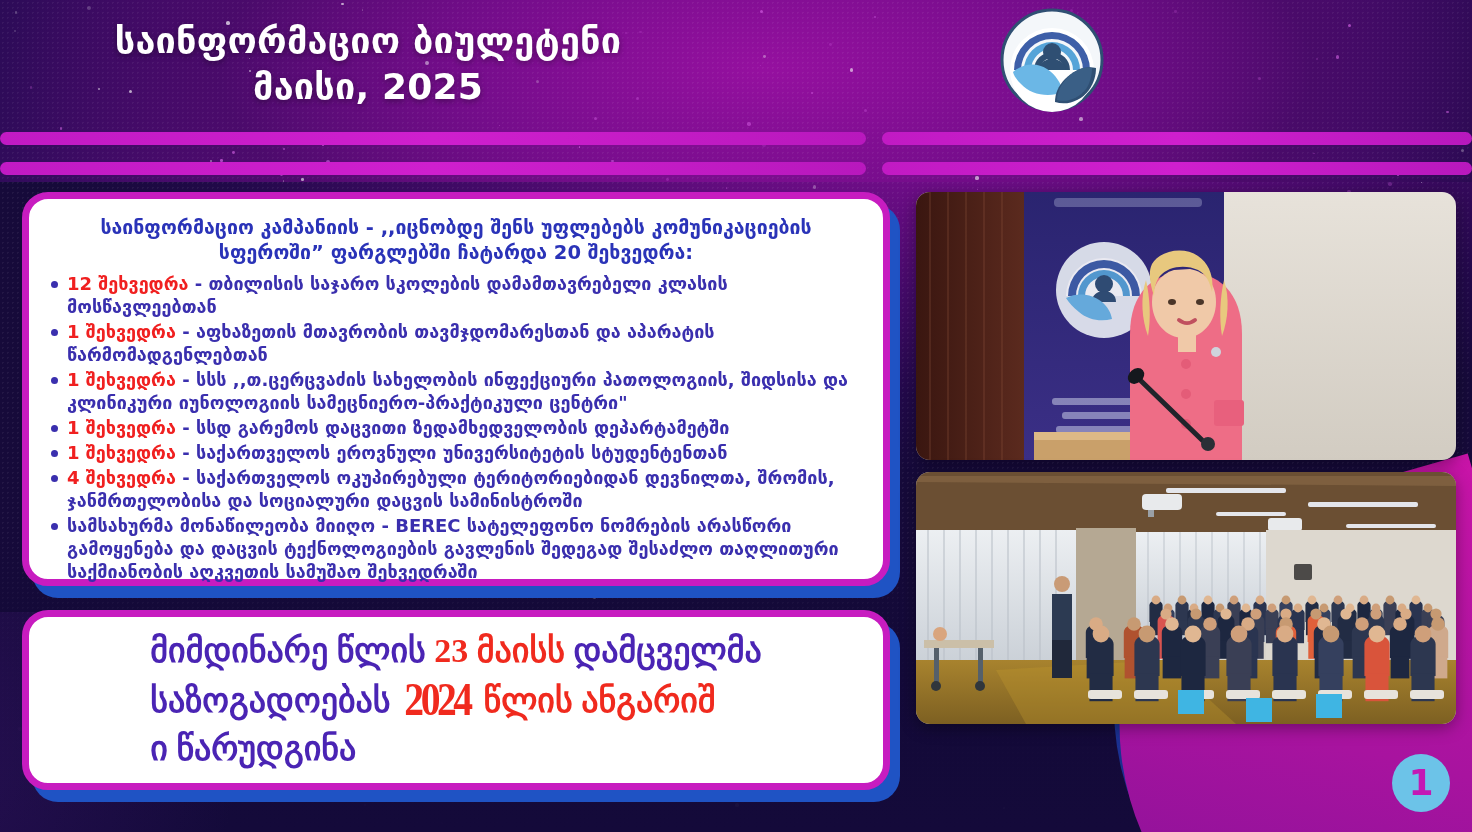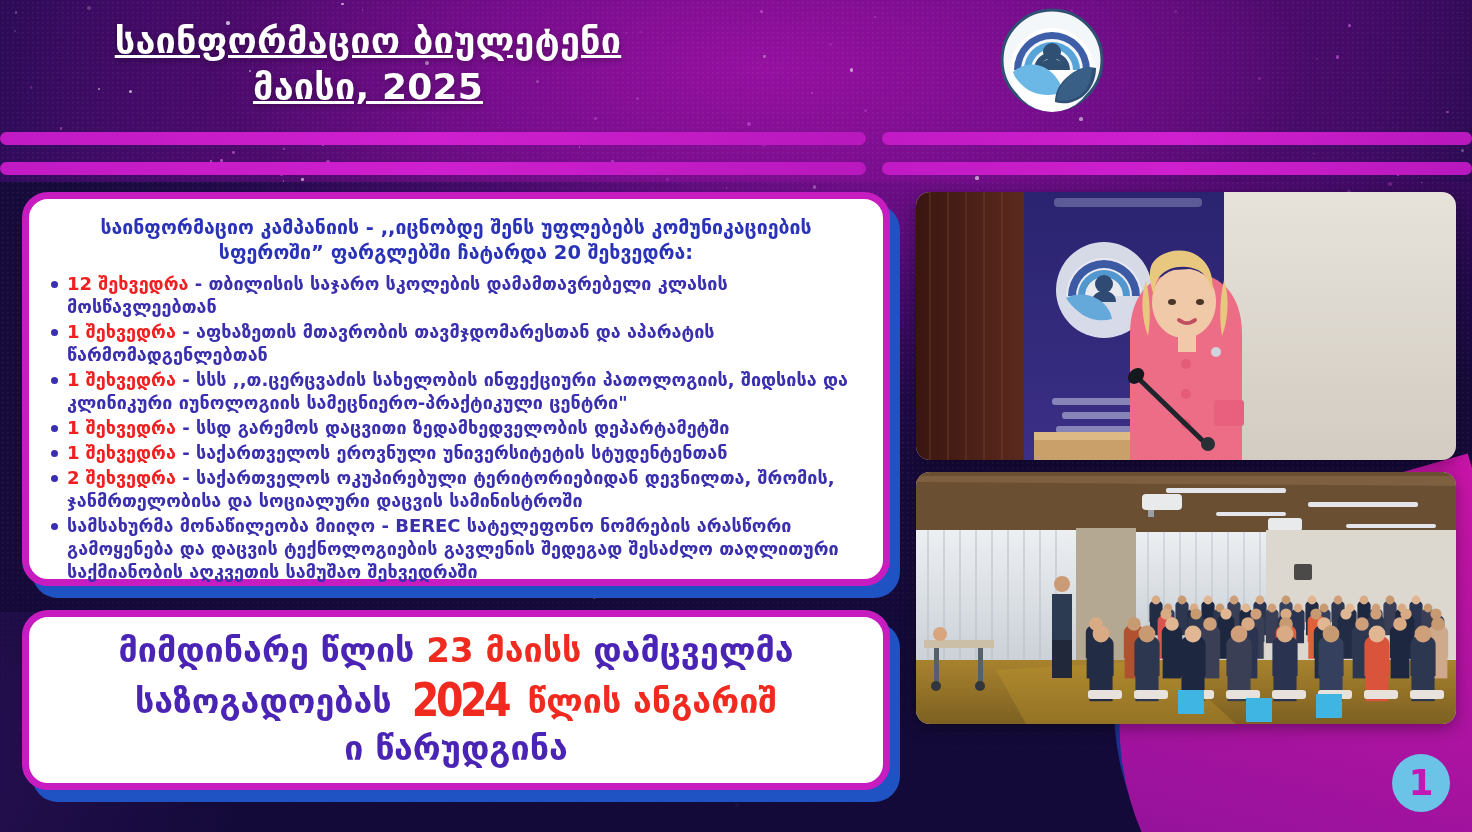--- a/index.html
+++ b/index.html
@@ -92,21 +92,20 @@
     position: absolute;
     left: 0; top: 18px;
     width: 736px;
     text-align: center;
     color: #ffffff;
     font-size: 36px;
     font-weight: 700;
     line-height: 1.28;
     text-shadow: 0 2px 6px rgba(0,0,0,.35);
     letter-spacing: .2px;
-    text-decoration: underline;
   }
 
   .brand {
     position: absolute;
     left: 1000px; top: 8px;
     display: flex;
     align-items: center;
     gap: 16px;
   }
   .brand-logo { width: 104px; height: 104px; flex: 0 0 auto; }
@@ -167,25 +166,25 @@
     content: "";
     position: absolute;
     left: 6px; top: 9px;
     width: 7px; height: 7px;
     border-radius: 50%;
     background: #3a2fae;
   }
   .hl { color: #f02020; font-weight: 700; }
 
   .note-text {
-    text-align: center;
     color: #4a24b4;
     font-size: 34px;
     font-weight: 700;
     line-height: 1.22;
+    font-family: Liberation Serif, serif;
   }
   .note-red { color: #f02a1e; }
   .note-year {
     color: #f02a1e;
     font-weight: 700;
     font-size: 46px;
     letter-spacing: -4px;
     transform: scaleX(.86);
     display: inline-block;
     vertical-align: -3px;
@@ -415,21 +414,21 @@
   <div class="rule rule-r2"></div>
 
   <div class="card card-list">
     <div class="list-title">საინფორმაციო კამპანიის - ,,იცნობდე შენს უფლებებს კომუნიკაციების სფეროში” ფარგლებში ჩატარდა 20 შეხვედრა:</div>
     <ul class="bullets" id="bullet-list">
         <li><span class="hl">12 შეხვედრა</span><span> - თბილისის საჯარო სკოლების დამამთავრებელი კლასის მოსწავლეებთან</span></li>
         <li><span class="hl">1 შეხვედრა</span><span> - აფხაზეთის მთავრობის თავმჯდომარესთან და აპარატის წარმომადგენლებთან</span></li>
         <li><span class="hl">1 შეხვედრა</span><span> - სსს ,,თ.ცერცვაძის სახელობის ინფექციური პათოლოგიის, შიდსისა და კლინიკური იუნოლოგიის სამეცნიერო-პრაქტიკული ცენტრი"</span></li>
         <li><span class="hl">1 შეხვედრა</span><span> - სსდ გარემოს დაცვითი ზედამხედველობის დეპარტამეტში</span></li>
         <li><span class="hl">1 შეხვედრა</span><span> - საქართველოს ეროვნული უნივერსიტეტის სტუდენტენთან</span></li>
-        <li><span class="hl">2 შეხვედრა</span><span> - საქართველოს ოკუპირებული ტერიტორიებიდან დევნილთა, შრომის, ჯანმრთელობისა და სოციალური დაცვის სამინისტროში</span></li>
+        <li><span class="hl">4 შეხვედრა</span><span> - საქართველოს ოკუპირებული ტერიტორიებიდან დევნილთა, შრომის, ჯანმრთელობისა და სოციალური დაცვის სამინისტროში</span></li>
         <li><span>სამსახურმა მონაწილეობა მიიღო - BEREC სატელეფონო ნომრების არასწორი გამოყენება და დაცვის ტექნოლოგიების გავლენის შედეგად შესაძლო თაღლითური საქმიანობის აღკვეთის სამუშაო შეხვედრაში</span></li>
       </ul>
   </div>
 
   <div class="card card-note">
     <div class="note-text">
       <span id="note-l1">მიმდინარე წლის <span class="note-red">23 მაისს</span> დამცველმა</span><br>
       <span id="note-l2a">საზოგადოებას </span><span class="note-year">2024</span><span class="note-red" id="note-l2b"> წლის ანგარიშ</span><br>
       <span id="note-l3">ი წარუდგინა</span>
     </div>

